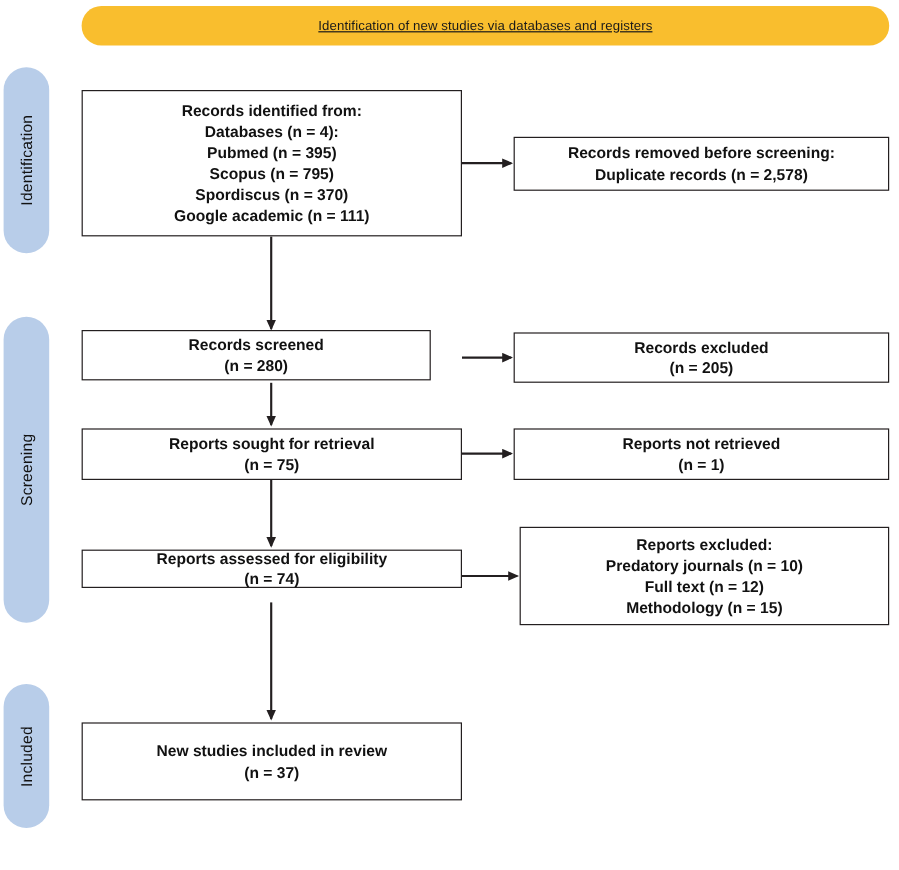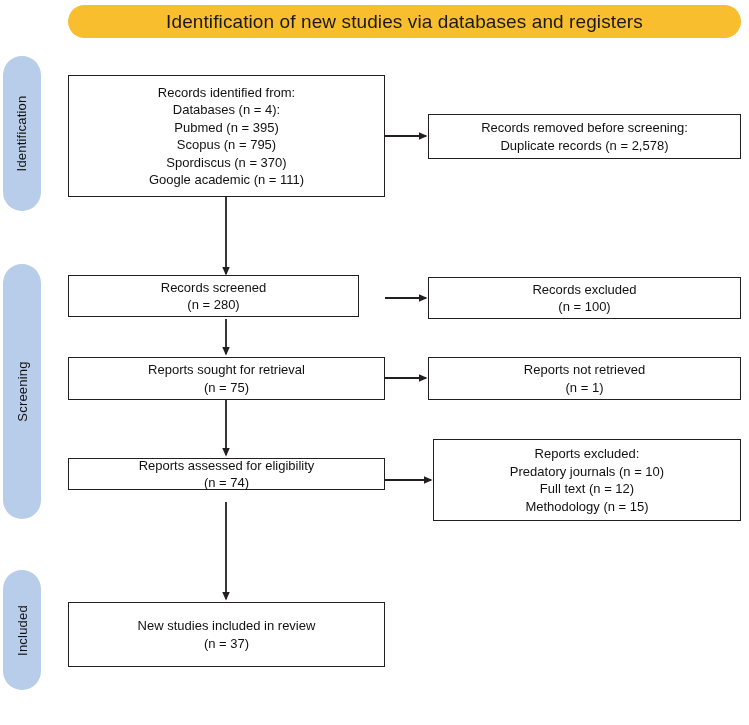--- a/index.html
+++ b/index.html
@@ -26,24 +26,25 @@
     width: 673px;
     height: 33px;
     background: #F9BE2E;
     border-radius: 17px;
     display: flex;
     align-items: center;
     justify-content: center;
     box-sizing: border-box;
   }
   .banner-label {
-    font-size: 19px;
+    font-size: 11px;
     color: #1a1a1a;
     letter-spacing: 0.1px;
     white-space: nowrap;
+    text-decoration: underline;
   }
 
   
   .rail {
     position: absolute;
     left: 3px;
     width: 38px;
     background: #B8CDE9;
     border-radius: 19px;
     display: flex;
@@ -66,20 +67,21 @@
   .box {
     position: absolute;
     border: 1.6px solid #231f20;
     background: #ffffff;
     box-sizing: border-box;
     display: flex;
     align-items: center;
     justify-content: center;
     text-align: center;
     padding: 2px 6px;
+    font-weight: bold;
   }
   .box-text {
     font-size: 13px;
     line-height: 17.5px;
     color: #111111;
     white-space: pre-line;
   }
 
   
   .box-identified   { left: 68px; top: 75px;  width: 317px; height: 122px; }
@@ -176,21 +178,21 @@
 (n = 37)</span>
   </div>
 
   <div class="box box-removed">
     <span class="box-text">Records removed before screening:
 Duplicate records (n = 2,578)</span>
   </div>
 
   <div class="box box-excluded1">
     <span class="box-text">Records excluded
-(n = 100)</span>
+(n = 205)</span>
   </div>
 
   <div class="box box-notretrieved">
     <span class="box-text">Reports not retrieved
 (n = 1)</span>
   </div>
 
   <div class="box box-excluded2">
     <span class="box-text">Reports excluded:
 Predatory journals (n = 10)

